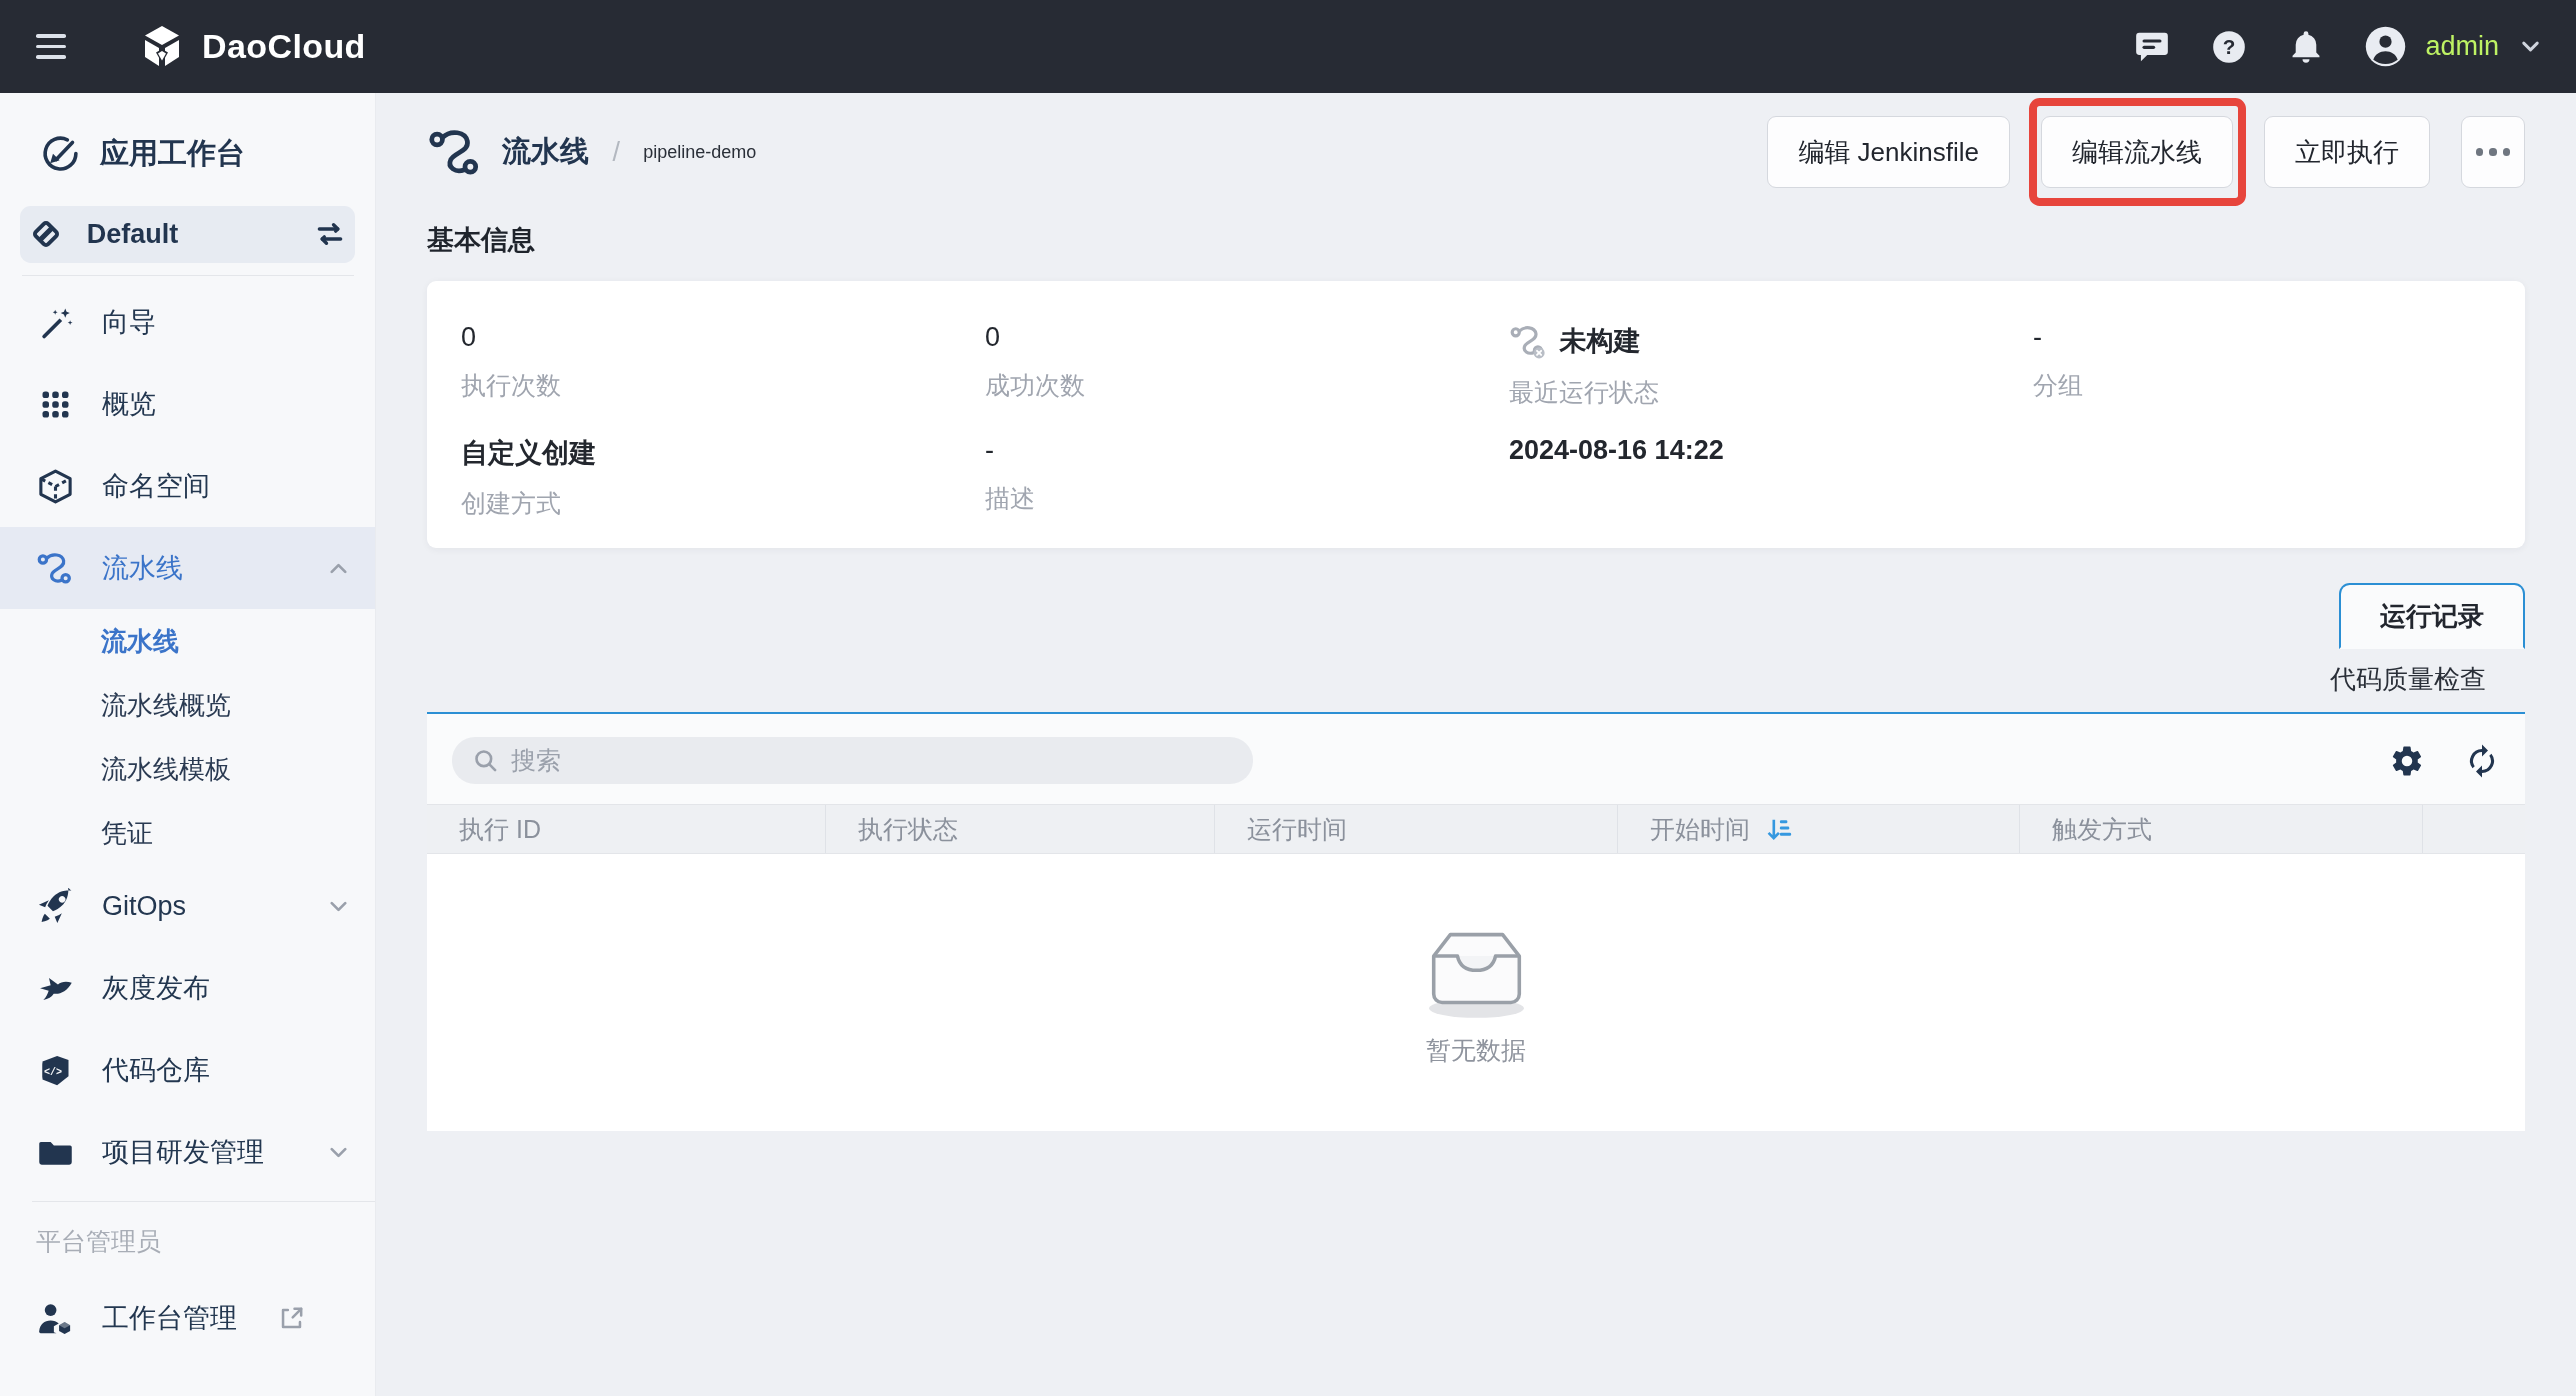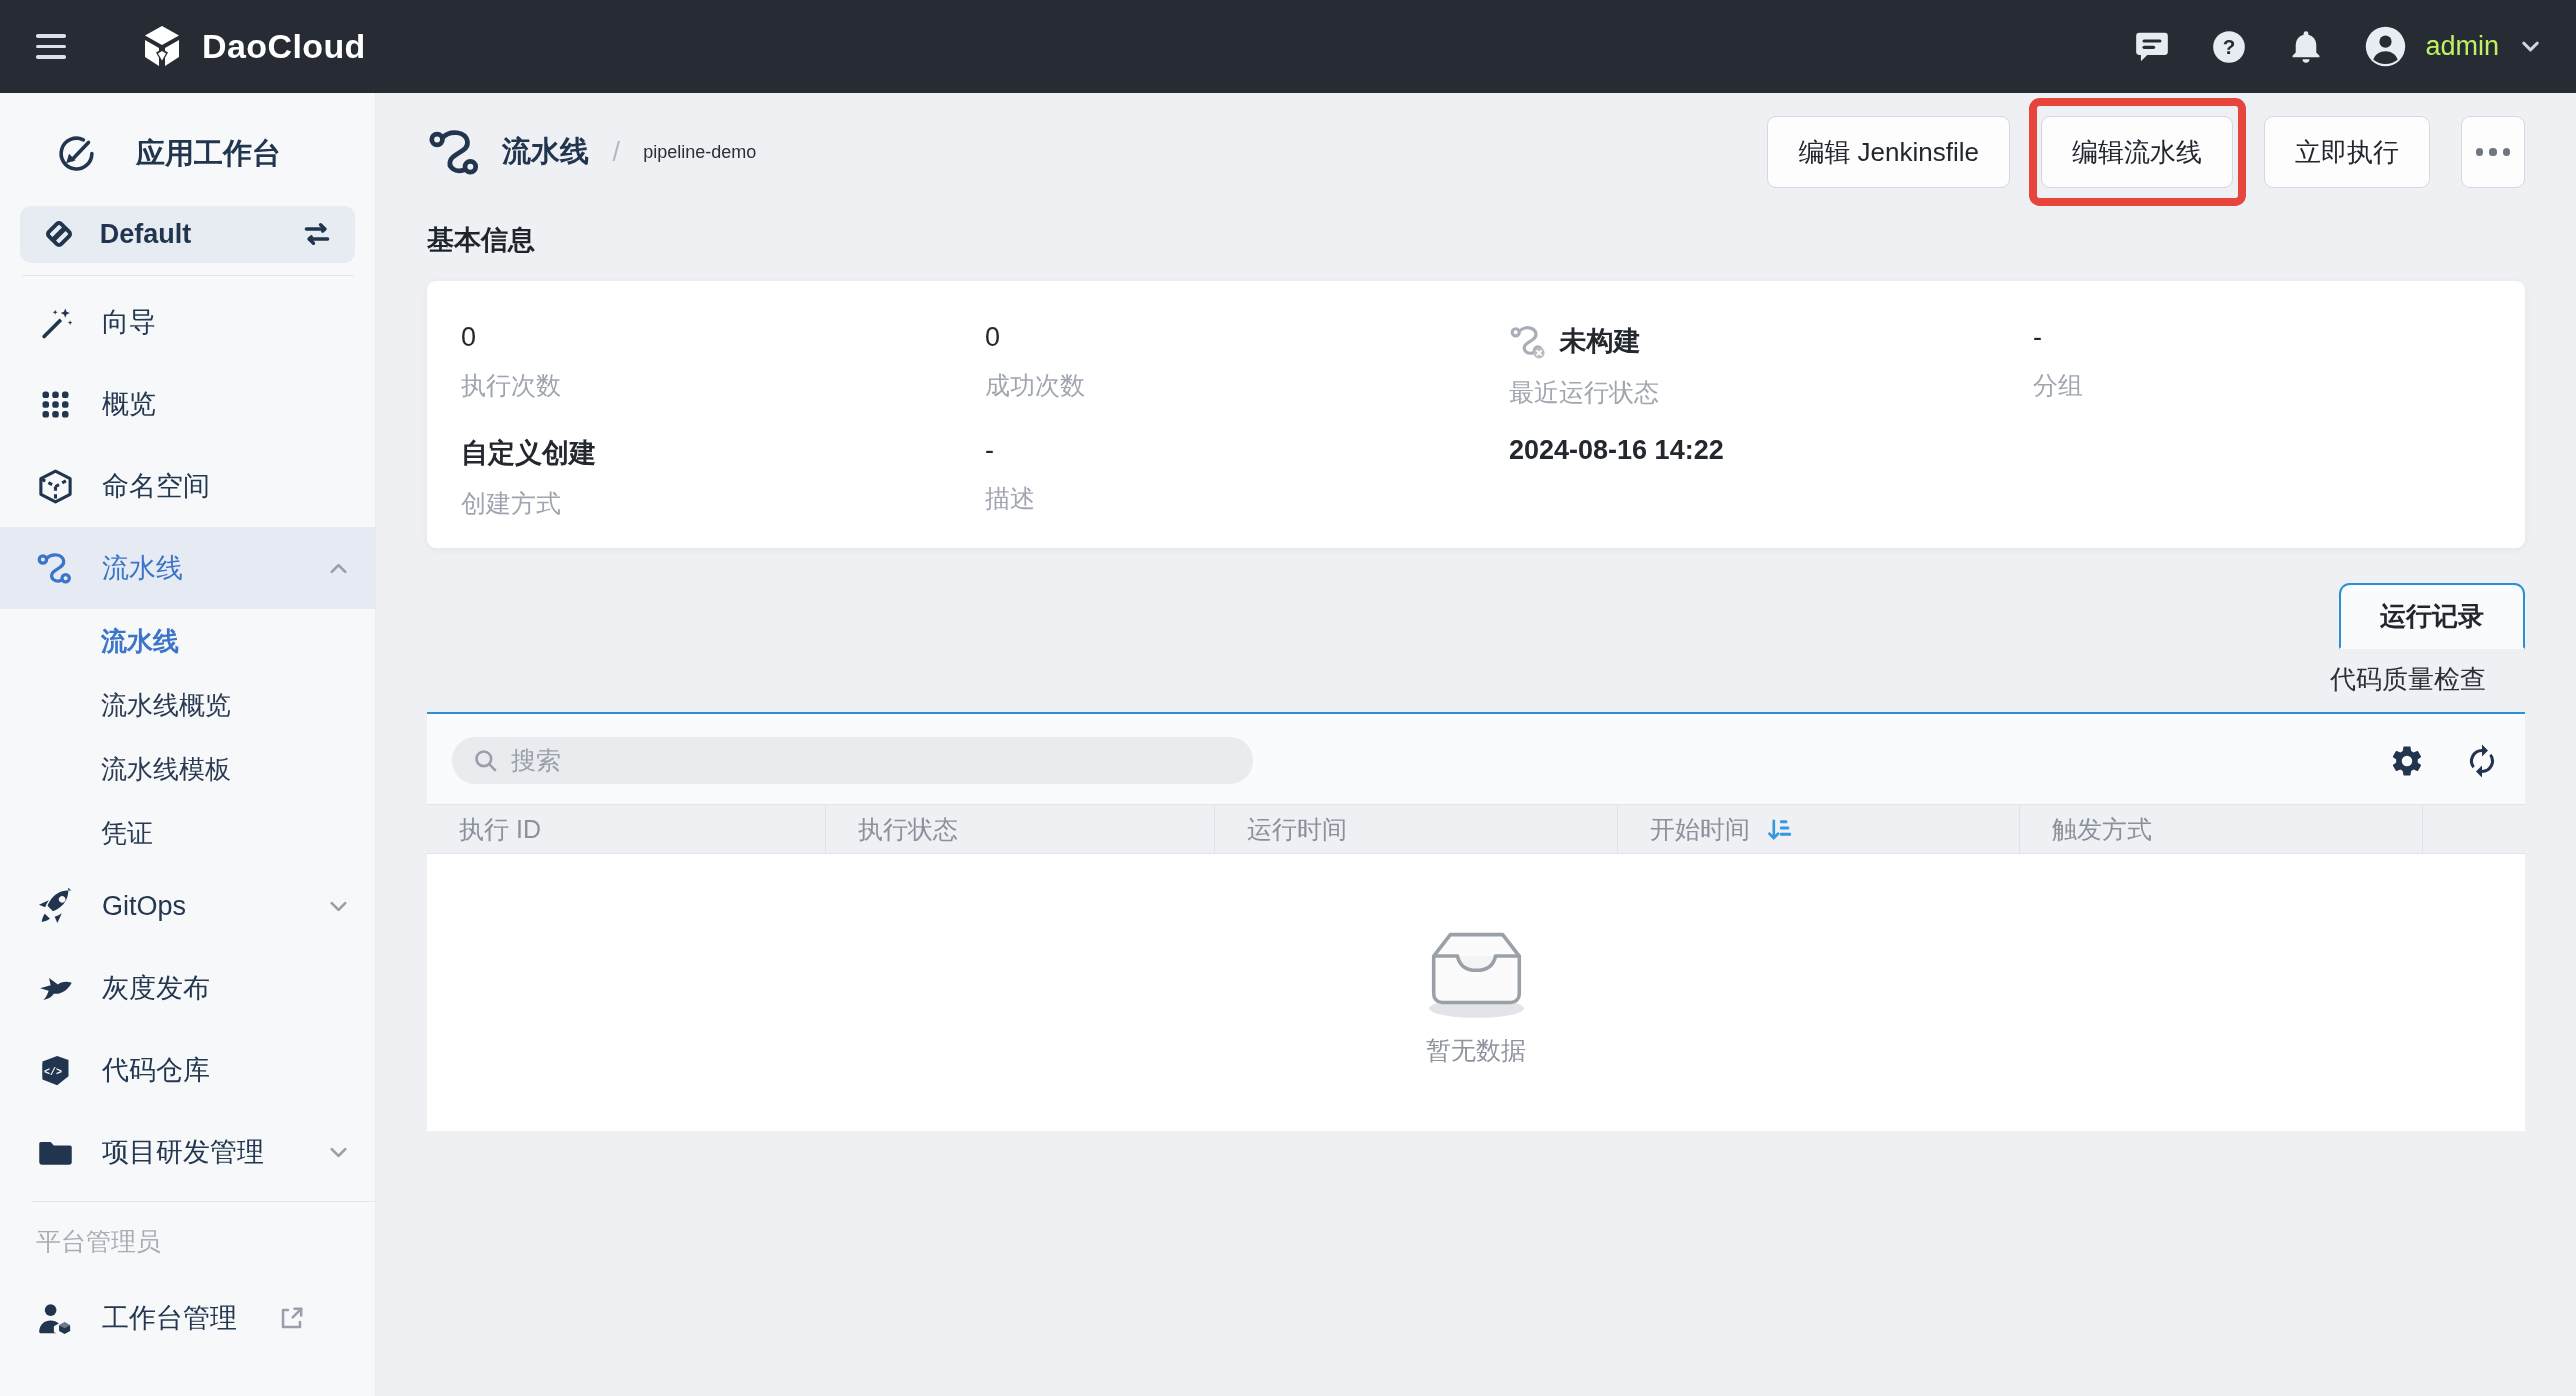--- a/index.html
+++ b/index.html
@@ -20,24 +20,24 @@
   .avatar { width:43px; height:43px; }
   .tb-user { font-size:27px; color:#bef264; }
   .tb-caret { width:27px; height:27px; color:#cfd4dd; }
 
   
   .body-row { display:flex; height:1303px; }
   .sidebar { width:376px; background:#f7f8fa; border-right:0.9px solid #e9ebef; padding-top:30px; flex-shrink:0; }
   .main { flex:1; padding:0 51px; overflow:hidden; }
 
   
-  .ws-header { display:flex; align-items:center; gap:39px; height:61px; padding-left:56px; }
+  .ws-header { display:flex; align-items:center; gap:19px; height:61px; padding-left:40px; }
   .ws-header svg { width:41px; height:41px; color:#22354f; }
   .ws-title { font-size:29px; font-weight:700; color:#22354f; }
-  .ws-pill { margin:21.5px 19.7px 0 19.7px; height:57px; background:#e7ebf2; border-radius:10.7px; display:flex; align-items:center; padding:0 21px; gap:23px; cursor:pointer; }
+  .ws-pill { margin:21.5px 19.7px 0 19.7px; height:57px; background:#e7ebf2; border-radius:10.7px; display:flex; align-items:center; padding:0 8px; gap:23px; cursor:pointer; }
   .ws-pill svg.ws-ic { width:36px; height:36px; color:#22354f; }
   .ws-name { font-size:27px; font-weight:600; color:#22354f; flex:1; }
   .swap-ic { width:34px; height:34px; color:#22354f; }
   .sb-divider { border:none; border-top:0.9px solid #e4e6ea; margin:12.5px 21.5px 5.4px 21.5px; }
   .nav-item { height:82px; display:flex; align-items:center; gap:27px; padding:0 23px 0 36px; font-size:27px; font-weight:500; color:#233750; cursor:pointer; }
   .nav-item svg.ni { width:39px; height:39px; color:#22354f; flex-shrink:0; }
   .nav-item .lbl { flex:1; }
   .nav-item .cv { width:27px; height:27px; color:#9aa0ab; }
   .nav-item.active-parent { background:#e6eaf3; color:#3b74c9; }
   .nav-item.active-parent svg.ni { color:#3b74c9; }

